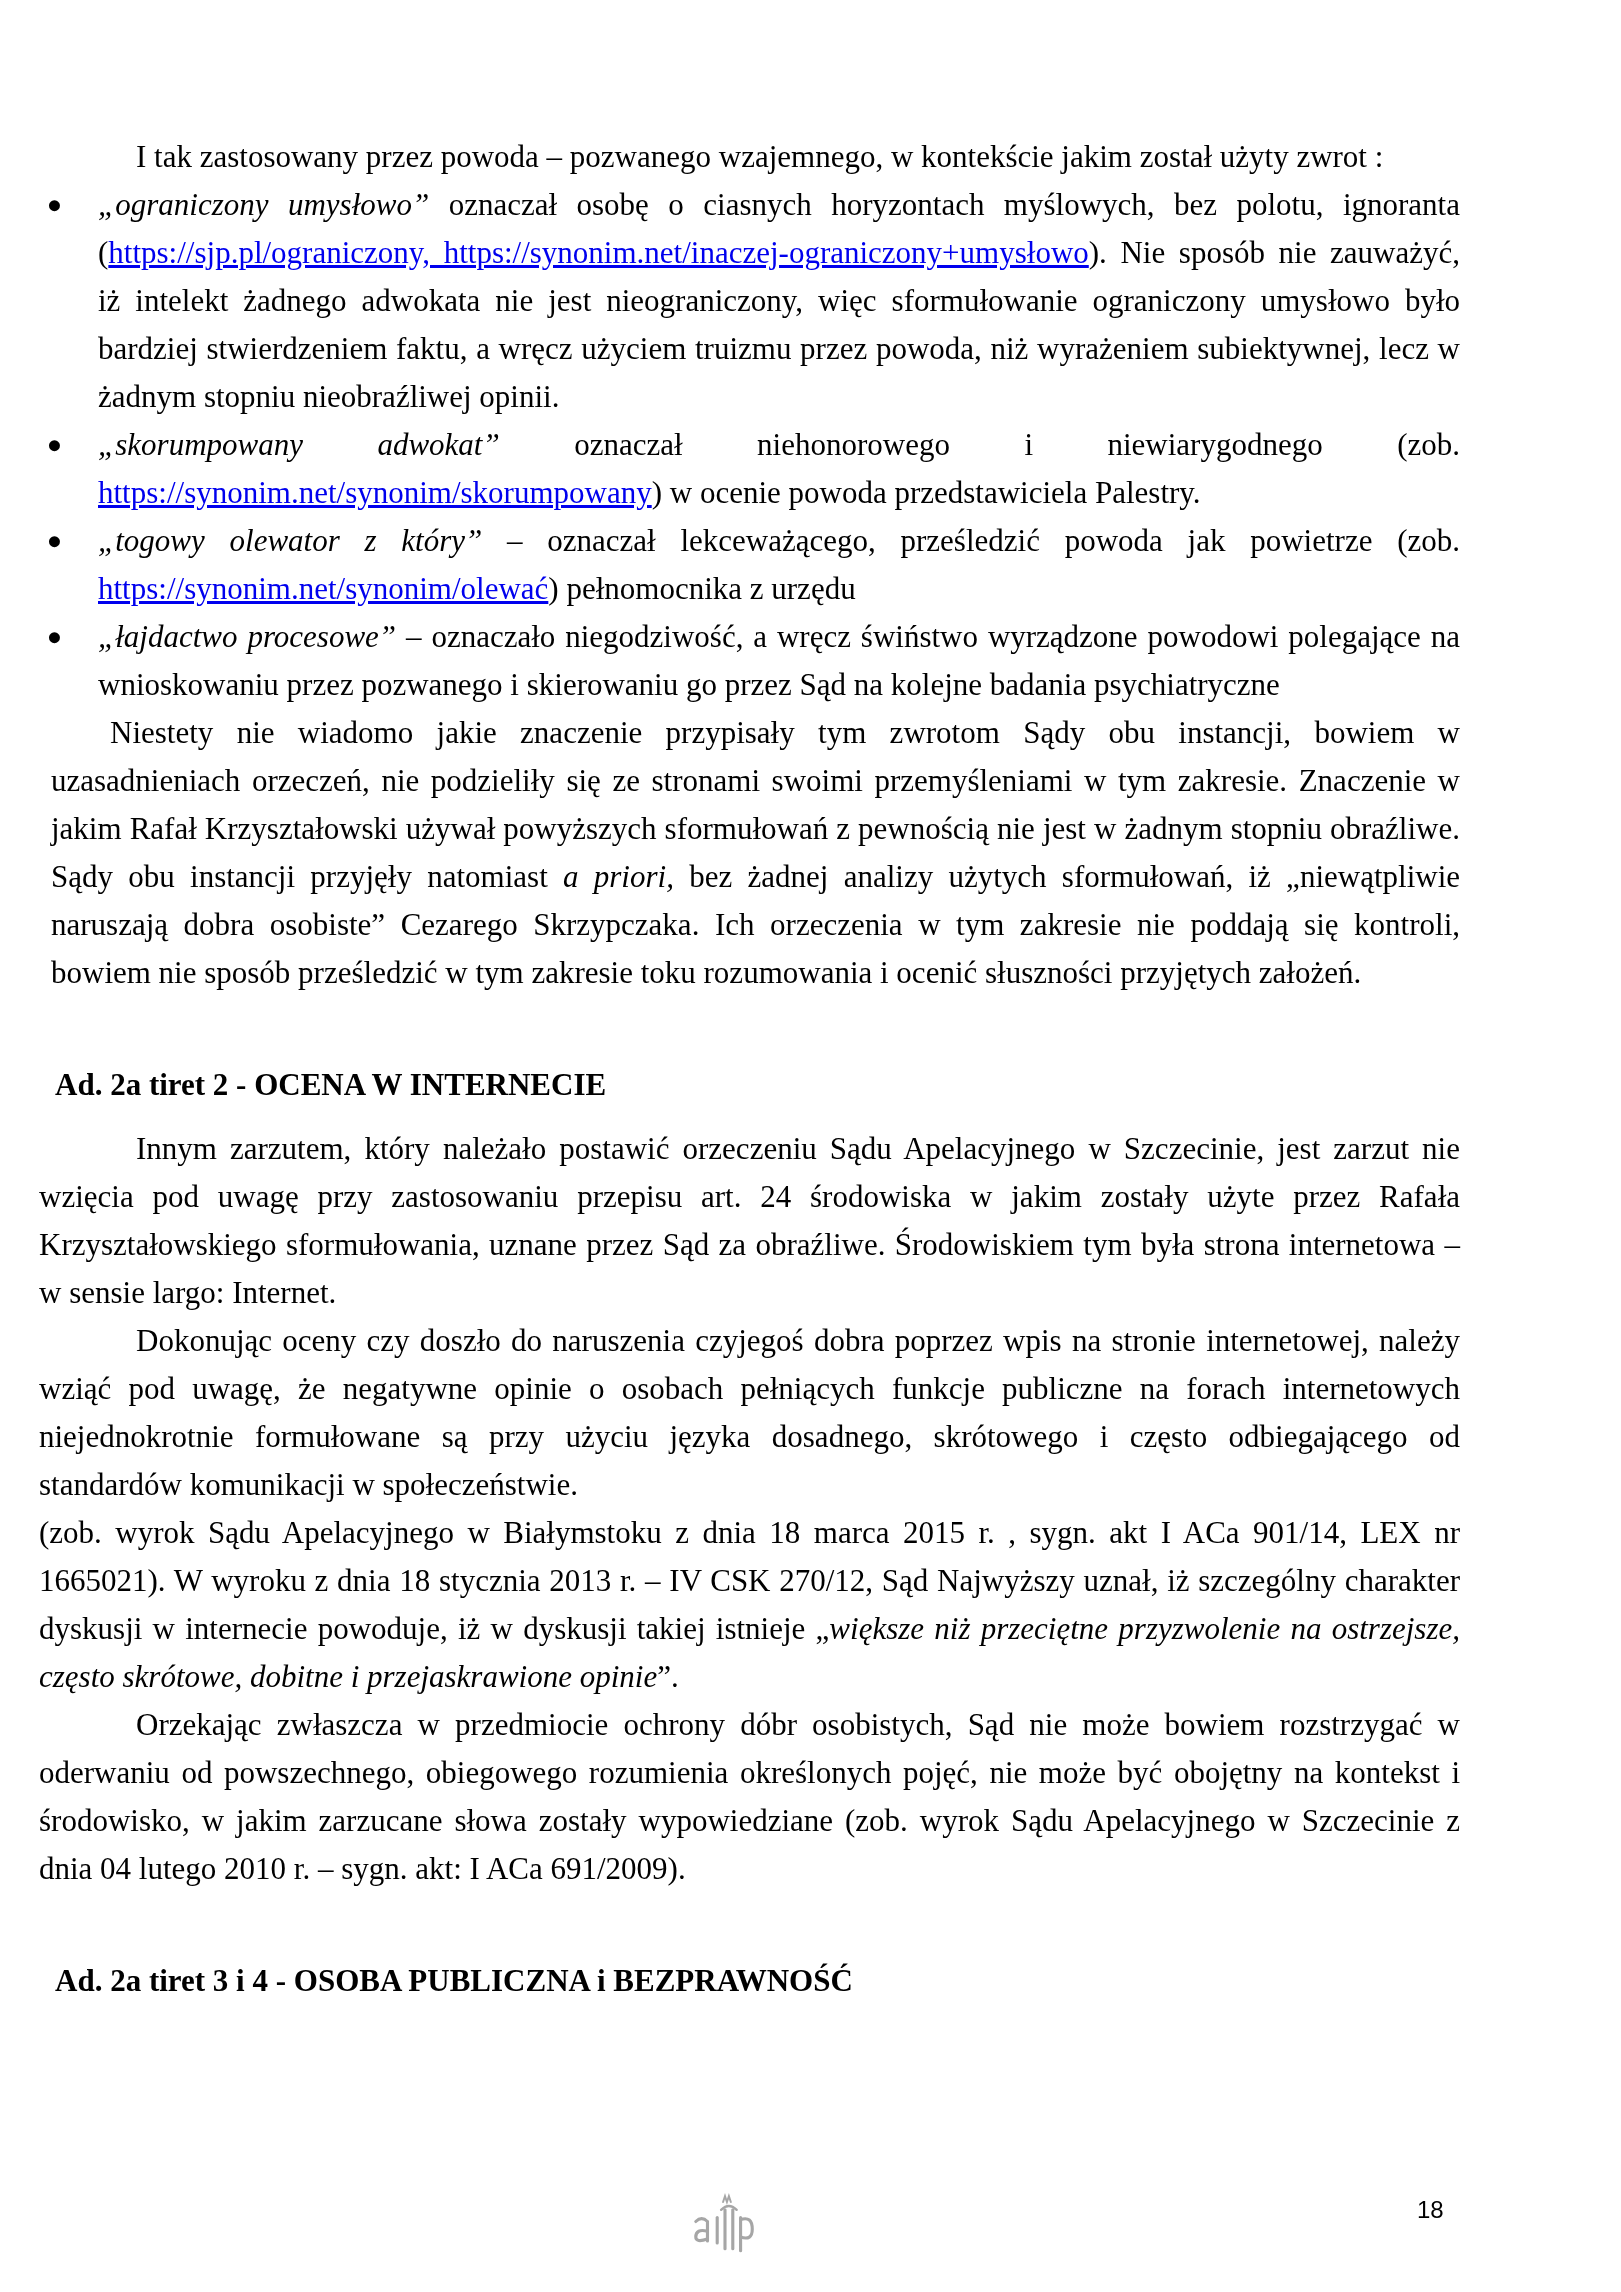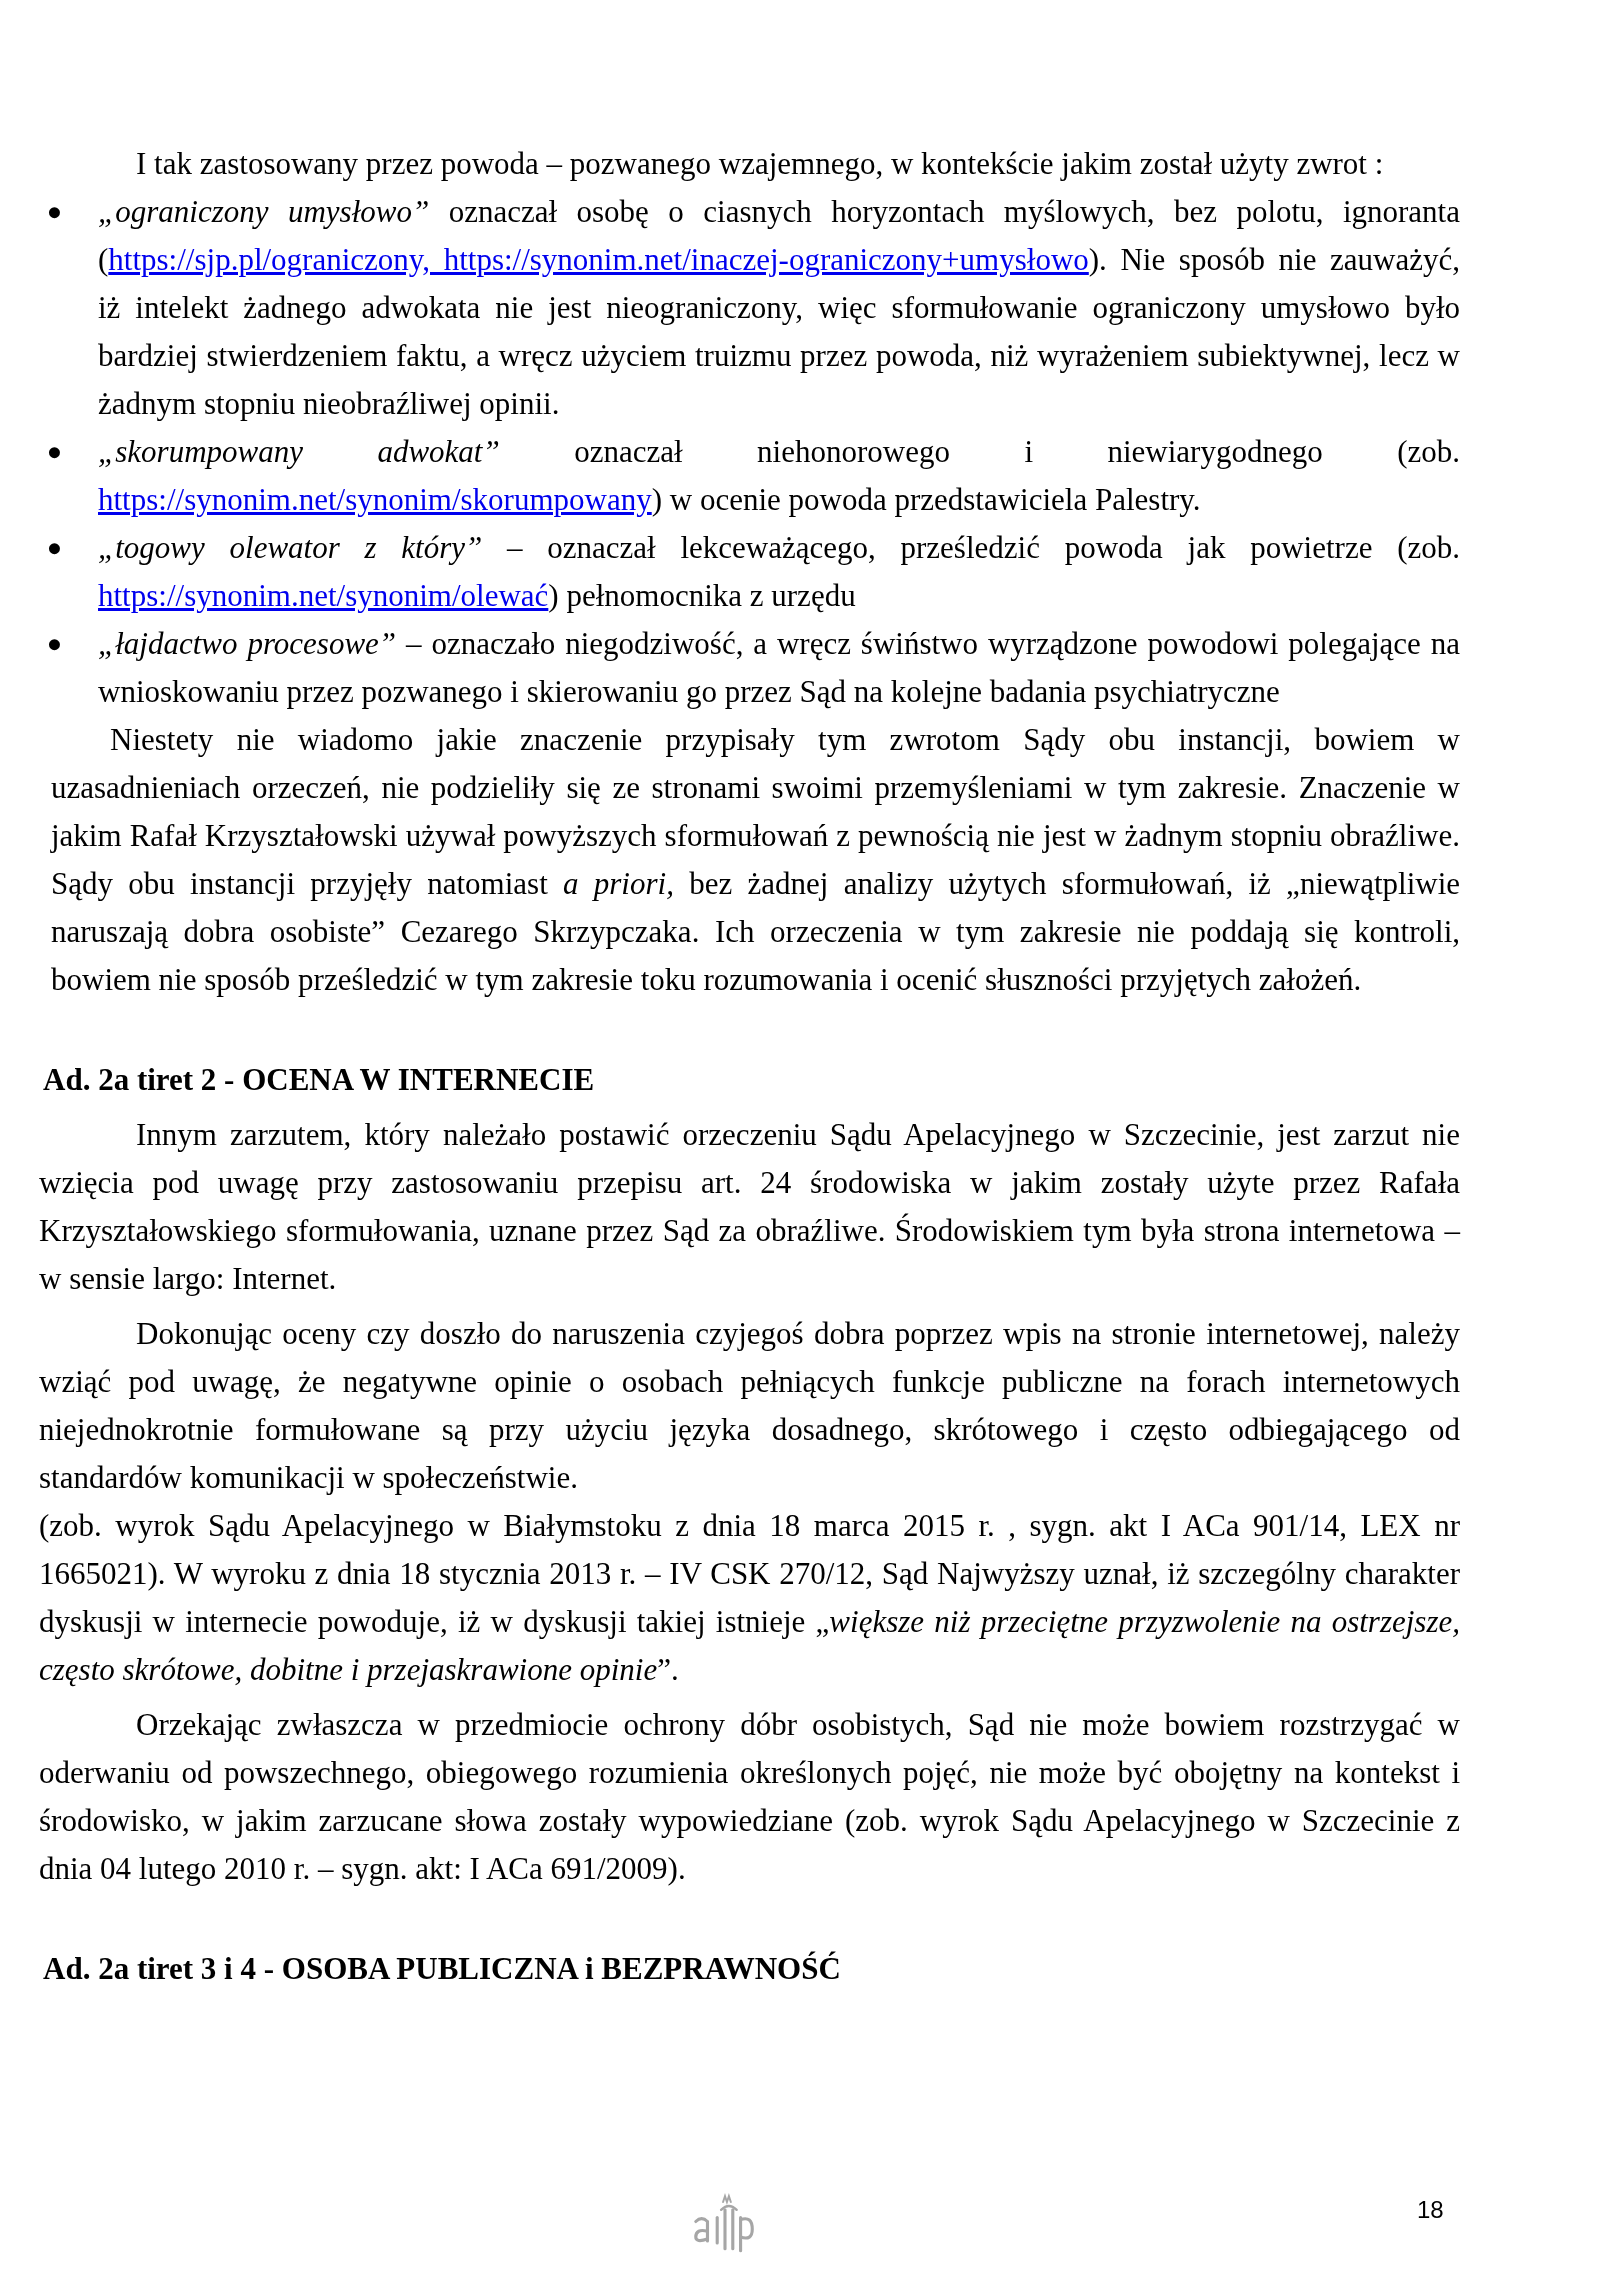--- a/index.html
+++ b/index.html
@@ -21,21 +21,21 @@
       top: 133px;
       width: 1421px;
       font-size: 31px;
       line-height: 48px;
     }
     .para {
       margin: 0;
       text-align: justify;
     }
     .indent-1 { text-indent: 59px; margin-left: 12px; }
-    .indent-2 { text-indent: 97px; margin-top: 7px; }
+    .indent-2 { text-indent: 97px; }
     .last-left { text-align-last: left; }
     ul.bullets {
       list-style: none;
       margin: 0;
       padding: 0;
     }
     ul.bullets li {
       position: relative;
       padding-left: 59px;
       text-align: justify;
@@ -47,21 +47,21 @@
       font-size: 25.5px;
     }
     a.link {
       color: #0000ee;
       text-decoration: underline;
       margin-top: 48px;
     }
     em { }
     .heading {
       font-weight: bold;
-      margin: 4px;
+      margin: 16px;
     }
     .gap-1 { height: 48px; }
     .gap-2 { height: 48px; }
     .footer-logo {
       position: absolute;
       left: 688px;
       top: 2188px;
       width: 74px;
       height: 67px;
     }

